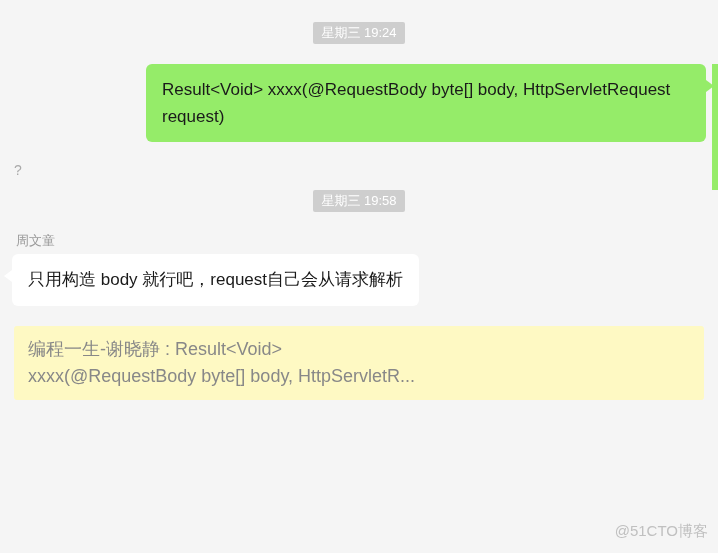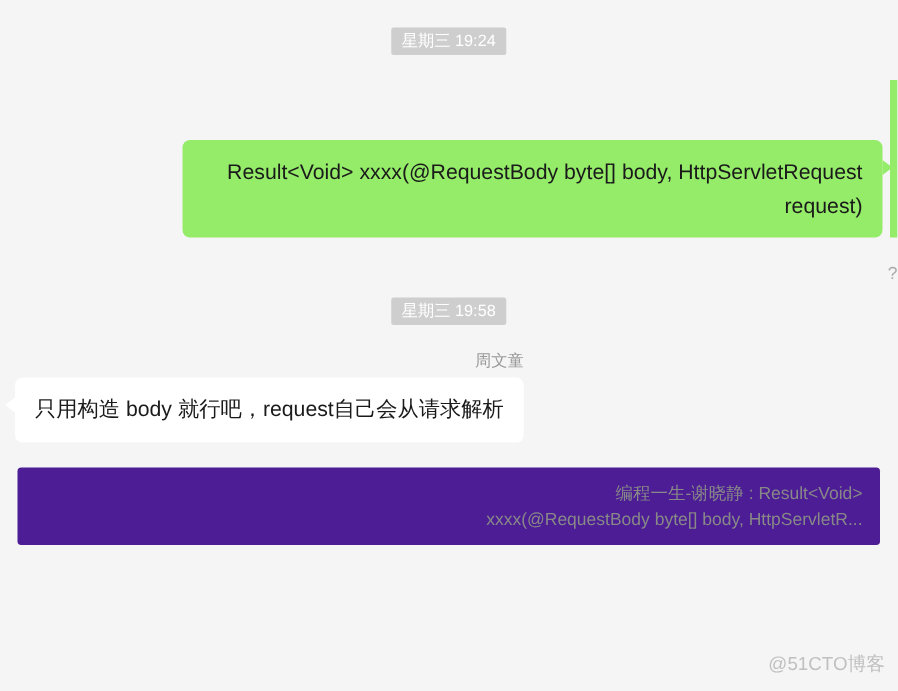--- a/index.html
+++ b/index.html
@@ -1,19 +1,18 @@
 <!DOCTYPE html>
 <html><head>
   <meta charset="utf-8">
   <style>
     * {
       margin: 0;
       padding: 0;
       box-sizing: border-box;
-      text-align: right;
     }
     body {
       width: 718px;
       height: 553px;
       background-color: #f5f5f5;
       font-family: -apple-system, BlinkMacSystemFont, "Segoe UI", "PingFang SC", "Microsoft YaHei", sans-serif;
       position: relative;
       overflow: hidden;
     }
     .chat-container {
@@ -60,21 +59,20 @@
       padding: 12px 16px;
       border-radius: 6px;
       font-size: 17px;
       line-height: 1.6;
       color: #1a1a1a;
       position: relative;
       word-break: break-word;
     }
     .bubble.green {
       background-color: #95ec69;
-      margin-top: 48px;
     }
     .bubble.green::after {
       content: '';
       position: absolute;
       right: -8px;
       top: 16px;
       width: 0;
       height: 0;
       border-top: 6px solid transparent;
       border-bottom: 6px solid transparent;
@@ -102,23 +100,23 @@
       border-bottom: 6px solid transparent;
       border-right: 8px solid #ffffff;
     }
     .question-mark {
       color: #aaaaaa;
       font-size: 14px;
       padding-left: 14px;
       margin-bottom: 4px;
     }
     .quote-box {
-      background-color: #4c1d95;
+      background-color: #fef9c3;
       color: #888888;
-      font-size: 14px;
+      font-size: 18px;
       padding: 10px 14px;
       margin: 2px 14px 0 14px;
       line-height: 1.5;
       border-radius: 3px;
     }
     .watermark {
       position: absolute;
       bottom: 12px;
       right: 10px;
       color: #c0c0c0;

